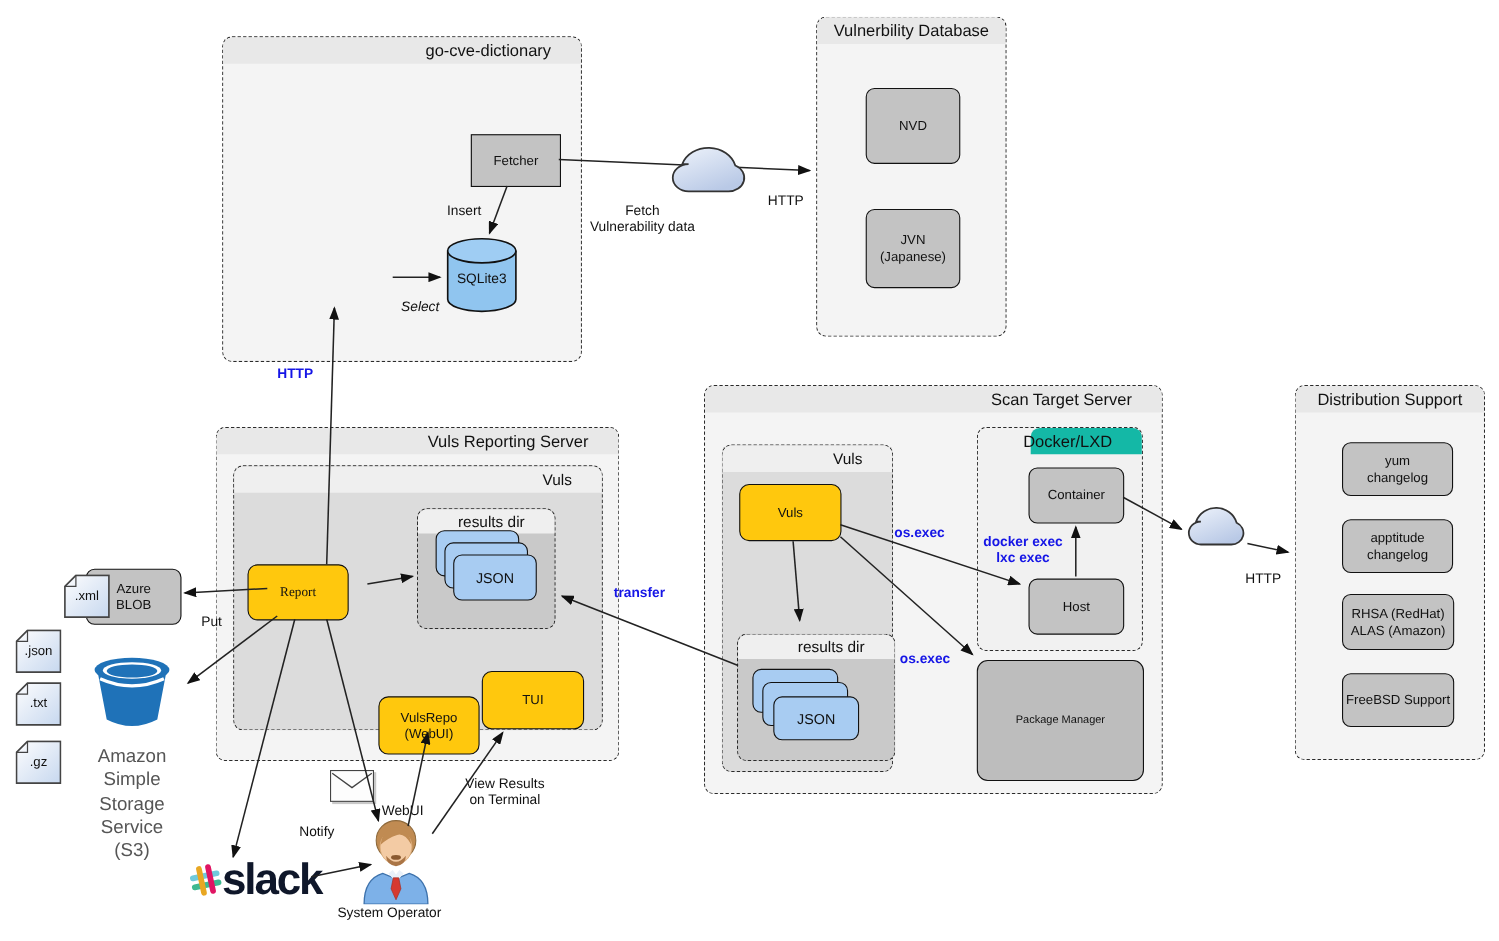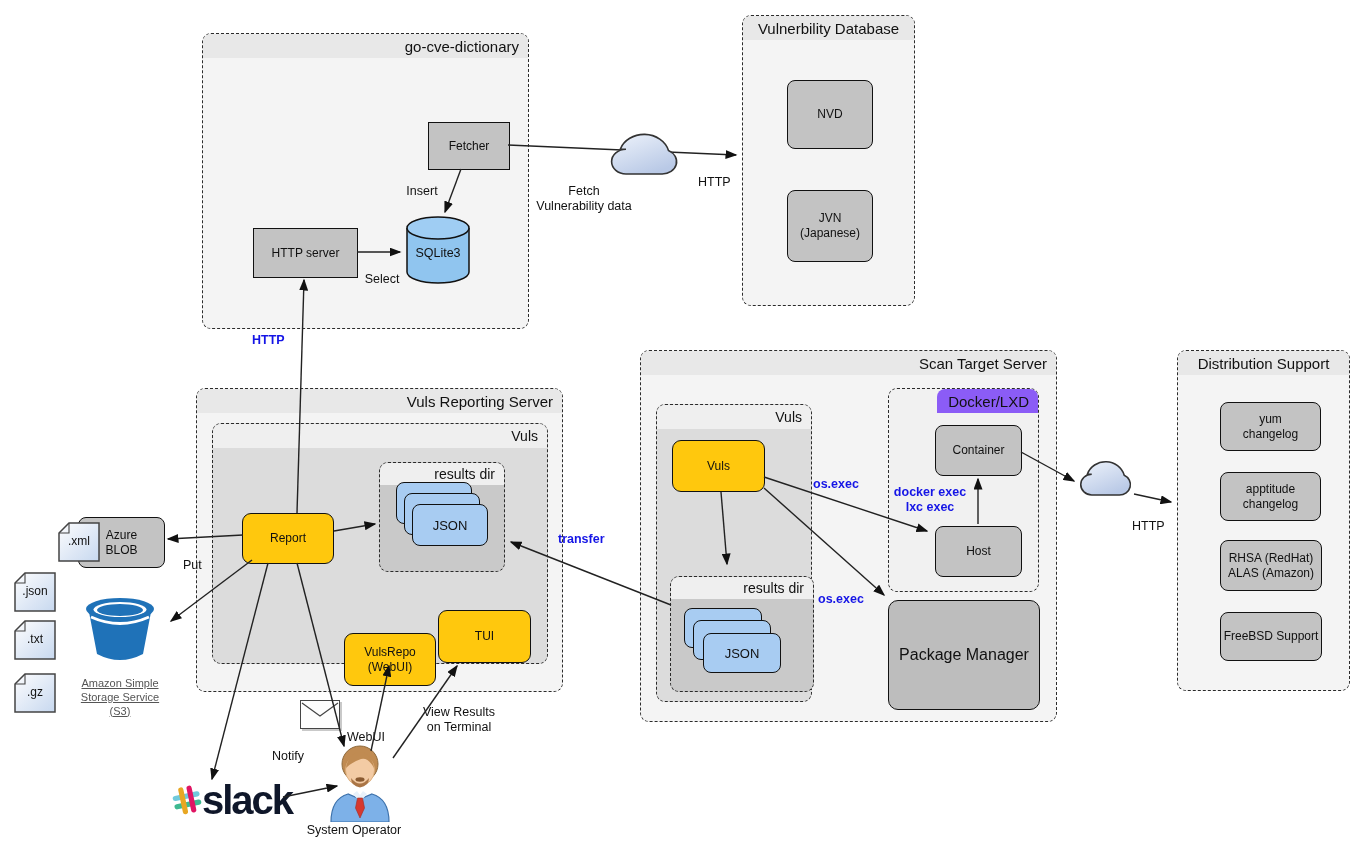--- a/index.html
+++ b/index.html
@@ -3,42 +3,42 @@
 <meta charset="utf-8">
 <style>
   html,body{margin:0;padding:0;background:#fff;}
   .stage{position:relative;width:1363px;height:855px;background:#fff;
          font-family:"Liberation Sans","DejaVu Sans",sans-serif;color:#111;overflow:hidden;}
   .abs{position:absolute;}
   
   .panel{position:absolute;border:1.6px dashed #2b2b2b;border-radius:9px;background:#f4f4f4;}
   .panel .strip{position:absolute;left:0;right:0;top:0;height:24px;background:#e8e8e8;
                 border-radius:8px 8px 0 0;display:flex;align-items:center;font-size:15px;}
-  .strip.right{justify-content:flex-end;padding-right:9px;text-align:right;}
+  .strip.right{justify-content:flex-end;padding-right:27px;text-align:right;}
   .strip.center{justify-content:center;}
   .panel.mid{background:#dcdcdc;}
   .panel.mid .strip{background:#efefef;font-size:14px;}
   .panel.dark{background:#c9c9c9;}
   .panel.dark .strip{background:#efefef;height:22px;font-size:14px;}
   .panel.lite{background:#f1f1f1;}
-  .panel.lite .strip{background:#8b5cf6;margin-left:48px;}
+  .panel.lite .strip{background:#14b8a6;margin-left:48px;}
   
   .node{position:absolute;display:flex;align-items:center;justify-content:center;
         text-align:center;font-size:12px;line-height:1.25;white-space:pre-line;
         border:1.4px solid #111;background:#c3c3c3;}
   .rnd{border-radius:8px;}
   .yellow{background:#ffc80d;border-radius:9px;border-width:1.6px;}
-  .pm{background:#bdbdbd;border-radius:10px;font-size:16px;}
+  .pm{background:#bdbdbd;border-radius:10px;font-size:10px;}
   .json-card{position:absolute;background:#a8ccf2;border:1.4px solid #111;border-radius:8px;
              display:flex;align-items:center;justify-content:center;font-size:13px;}
   
   .lbl{position:absolute;font-size:12.5px;line-height:1.2;white-space:pre-line;}
   .ctr{text-align:center;}
   .blue{color:#1515e6;font-weight:bold;}
-  .cap{color:#555;font-size:11px;line-height:1.25;text-decoration:underline;}
+  .cap{color:#555;font-size:17px;line-height:1.25;}
   .file-icon{position:absolute;width:42px;height:40px;}
   .file-icon span{position:absolute;left:0;right:0;top:12px;text-align:center;font-size:12px;}
   .overlay{position:absolute;left:0;top:0;z-index:20;pointer-events:none;}
   .slack-word{font-weight:bold;font-size:40px;letter-spacing:-2px;color:#0f172a;line-height:1;}
   .envelope{position:absolute;width:38px;height:27px;background:#fdfdfd;border:1.3px solid #444;
             box-shadow:2px 2px 0 #c9c9c9;}
   .cyl-lbl{position:absolute;left:0;right:0;top:31px;text-align:center;font-size:12.5px;}
 </style>
 </head>
 <body>
@@ -99,35 +99,34 @@
     </div>
   </div>
 
   <div class="panel" style="left:1177px;top:350px;width:171px;height:339px;">
     <div class="strip center">
       <span>Distribution Support</span>
     </div>
   </div>
 
   <div class="node" style="left:428px;top:122px;width:80px;height:46px;">Fetcher</div>
-  <div class="node" style="left:253px;top:228px;width:103px;height:48px;">HTTP server</div>
 
   <div class="abs" style="left:405px;top:215px;width:66px;height:70px;">
     <svg width="66" height="70" viewBox="0 0 66 70">
       <path d="M2,13 L2,57 A31,11 0 0 0 64,57 L64,13" fill="#90c5ef" stroke="#111" stroke-width="1.5"></path>
       <ellipse cx="33" cy="13" rx="31" ry="11" fill="#9fcdf3" stroke="#111" stroke-width="1.5"></ellipse>
     </svg>
     <span class="cyl-lbl">SQLite3</span>
   </div>
 
   <div class="node rnd" style="left:787px;top:80px;width:84px;height:67px;">NVD</div>
   <div class="node rnd" style="left:787px;top:190px;width:84px;height:70px;">JVN
 (Japanese)</div>
 
-  <div class="node yellow" style="left:242px;top:513px;width:90px;height:49px;">Report</div>
+  <div class="node yellow" style="left:225px;top:513px;width:90px;height:49px;font-family:Liberation Serif, serif;">Report</div>
   <div class="node yellow" style="left:344px;top:610px;width:90px;height:51px;margin-top:23px;">VulsRepo
 (WebUI)</div>
   <div class="node yellow" style="left:438px;top:610px;width:91px;height:51px;">TUI</div>
 
   <div class="abs" style="left:396px;top:482px;width:96px;height:70px;">
     <div class="json-card" style="left:0;top:0;width:74px;height:40px;"></div>
     <div class="json-card" style="left:8px;top:11px;width:74px;height:40px;"></div>
     <div class="json-card" style="left:16px;top:22px;width:74px;height:40px;">
       <span>JSON</span>
     </div>
@@ -231,21 +230,21 @@
     </svg>
   </div>
 
   <div class="envelope" style="left:300px;top:700px;">
     <svg width="38" height="27" viewBox="0 0 38 27">
       <polyline points="1,2 19,15 37,2" fill="none" stroke="#444" stroke-width="1.2"></polyline>
     </svg>
   </div>
 
   <div class="lbl ctr" style="left:397px;top:184px;width:50px;">Insert</div>
-  <div class="lbl ctr" style="left:358px;top:272px;width:48px;">Select</div>
+  <div class="lbl ctr" style="left:358px;top:272px;width:48px;font-style:italic;">Select</div>
   <div class="lbl ctr" style="left:528px;top:184px;width:112px;">Fetch
 Vulnerability data</div>
   <div class="lbl" style="left:698px;top:175px;">HTTP</div>
   <div class="lbl blue" style="left:252px;top:333px;">HTTP</div>
   <div class="lbl" style="left:183px;top:558px;">Put</div>
   <div class="lbl blue" style="left:558px;top:532px;">transfer</div>
   <div class="lbl blue" style="left:813px;top:477px;">os.exec</div>
   <div class="lbl blue ctr" style="left:886px;top:485px;width:88px;">docker exec
 lxc exec</div>
   <div class="lbl blue" style="left:818px;top:592px;">os.exec</div>

